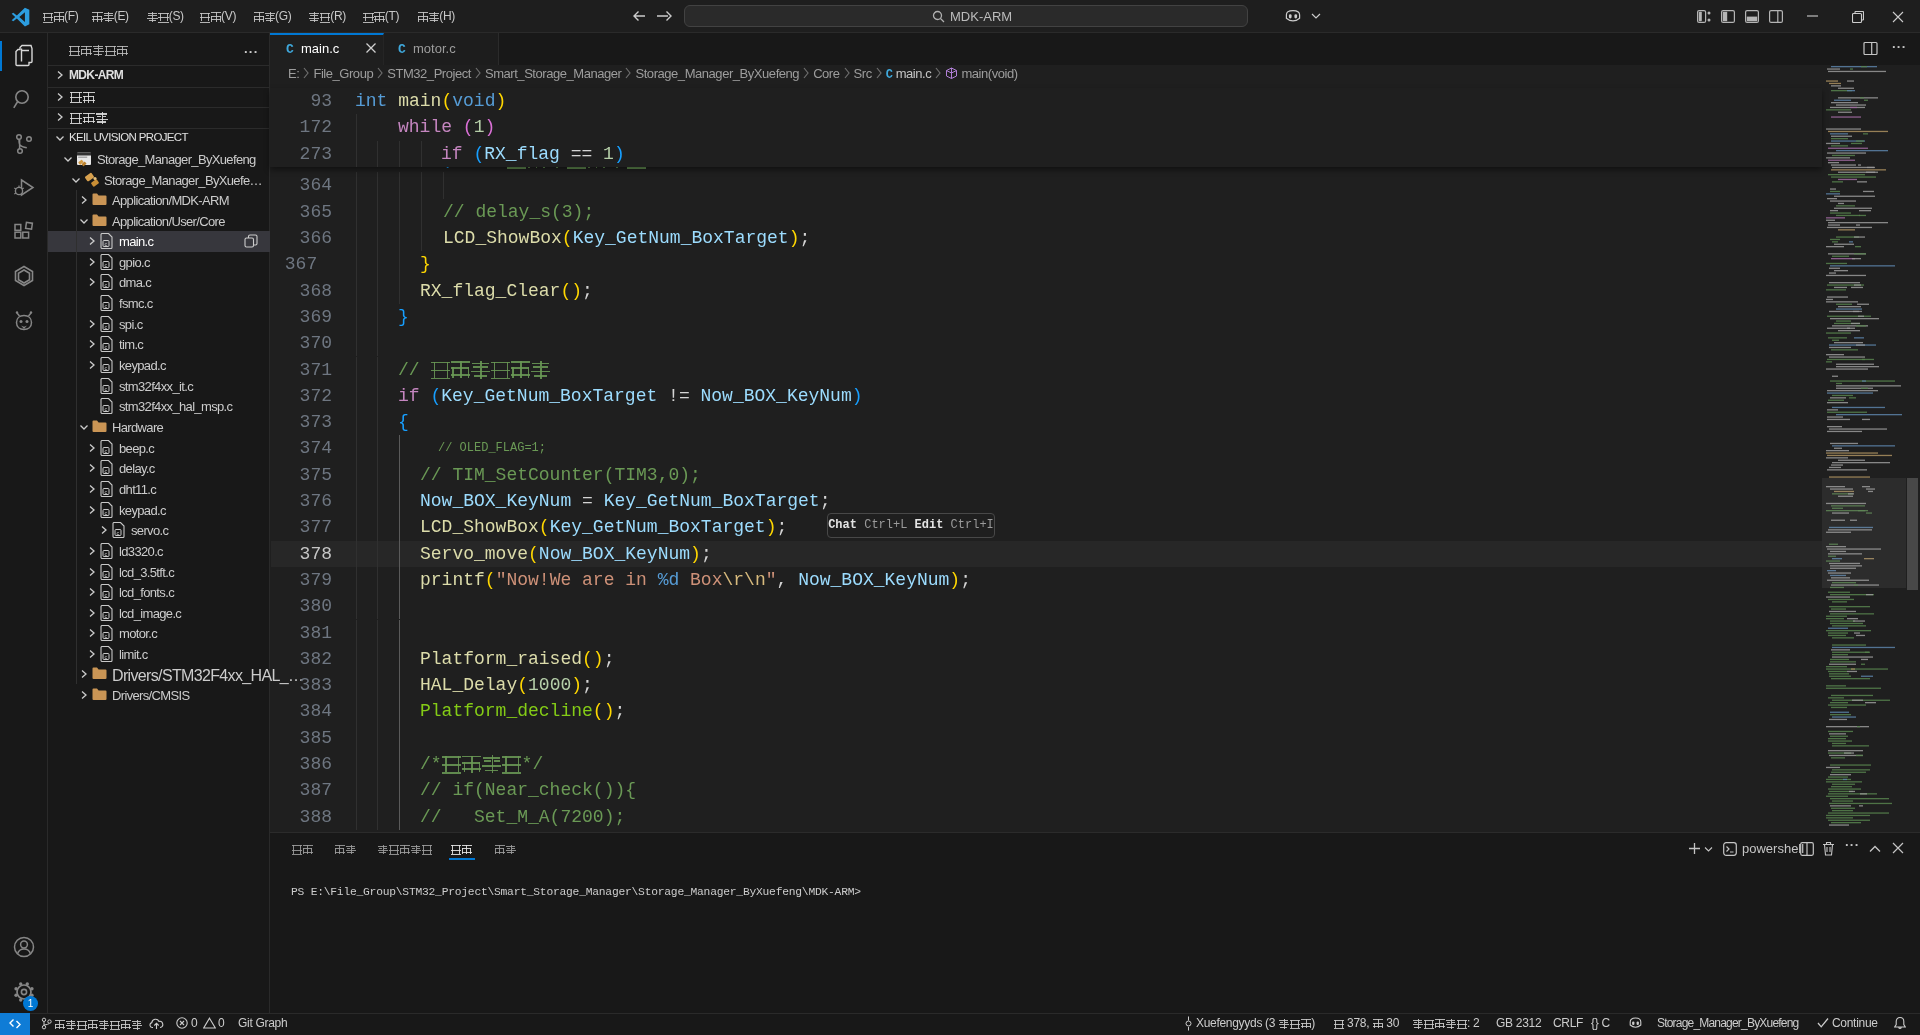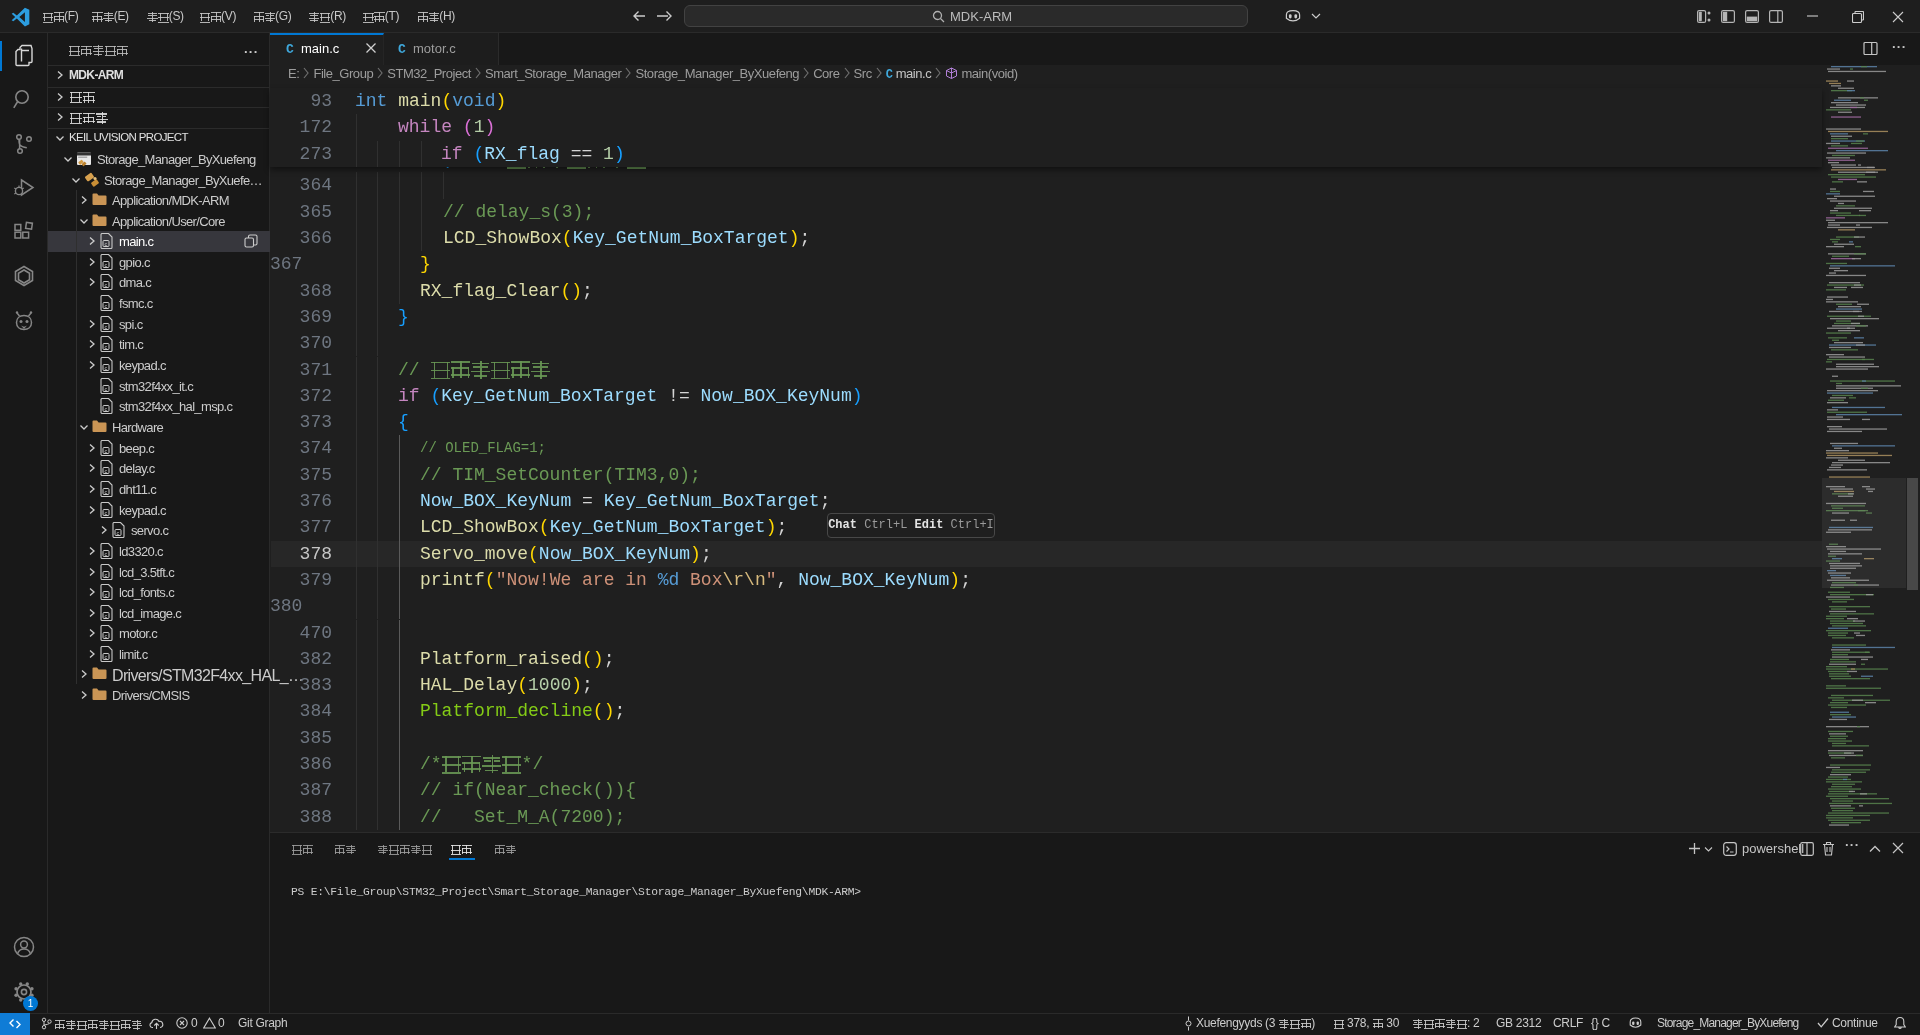--- a/index.html
+++ b/index.html
@@ -497,21 +497,21 @@
 <div class="a" style="left:377.0px;top:198.7px;width:1px;height:26.3px;background:#303030;z-index:1"></div>
 <div class="a" style="left:399.0px;top:198.7px;width:1px;height:26.3px;background:#303030;z-index:1"></div>
 <div class="a" style="left:421.0px;top:198.7px;width:1px;height:26.3px;background:#303030;z-index:1"></div>
 <div class="row mono" style="left:443.0px;top:198.7px;height:26.3px;line-height:26.3px;font-size:18px;z-index:1"><span style="color:#6A9955">// delay_s(3);</span></div>
 <div class="row mono" style="left:270px;top:225.0px;width:62px;height:26.3px;line-height:26.3px;font-size:18px;text-align:right;color:#6e7681;z-index:1">366</div>
 <div class="a" style="left:355.5px;top:225.0px;width:1px;height:26.3px;background:#303030;z-index:1"></div>
 <div class="a" style="left:377.0px;top:225.0px;width:1px;height:26.3px;background:#303030;z-index:1"></div>
 <div class="a" style="left:399.0px;top:225.0px;width:1px;height:26.3px;background:#303030;z-index:1"></div>
 <div class="a" style="left:421.0px;top:225.0px;width:1px;height:26.3px;background:#303030;z-index:1"></div>
 <div class="row mono" style="left:443.0px;top:225.0px;height:26.3px;line-height:26.3px;font-size:18px;z-index:1"><span style="color:#DCDCAA">LCD_ShowBox</span><span style="color:#FFD700">(</span><span style="color:#9CDCFE">Key_GetNum_BoxTarget</span><span style="color:#FFD700">)</span><span style="color:#d4d4d4">;</span></div>
-<div class="row mono" style="left:270px;top:251.3px;width:62px;height:26.3px;line-height:26.3px;font-size:18px;text-align:left;color:#6e7681;z-index:1">367</div>
+<div class="row mono" style="left:270px;top:251.3px;width:62px;height:26.3px;line-height:26.3px;font-size:18px;text-align:center;color:#6e7681;z-index:1">367</div>
 <div class="a" style="left:355.5px;top:251.3px;width:1px;height:26.3px;background:#303030;z-index:1"></div>
 <div class="a" style="left:377.0px;top:251.3px;width:1px;height:26.3px;background:#303030;z-index:1"></div>
 <div class="a" style="left:399.0px;top:251.3px;width:1px;height:26.3px;background:#303030;z-index:1"></div>
 <div class="row mono" style="left:420.0px;top:251.3px;height:26.3px;line-height:26.3px;font-size:18px;z-index:1"><span style="color:#FFD700">}</span></div>
 <div class="row mono" style="left:270px;top:277.6px;width:62px;height:26.3px;line-height:26.3px;font-size:18px;text-align:right;color:#6e7681;z-index:1">368</div>
 <div class="a" style="left:355.5px;top:277.6px;width:1px;height:26.3px;background:#303030;z-index:1"></div>
 <div class="a" style="left:377.0px;top:277.6px;width:1px;height:26.3px;background:#303030;z-index:1"></div>
 <div class="a" style="left:399.0px;top:277.6px;width:1px;height:26.3px;background:#303030;z-index:1"></div>
 <div class="row mono" style="left:420.0px;top:277.6px;height:26.3px;line-height:26.3px;font-size:18px;z-index:1"><span style="color:#DCDCAA">RX_flag_Clear</span><span style="color:#FFD700">()</span><span style="color:#d4d4d4">;</span></div>
 <div class="row mono" style="left:270px;top:303.9px;width:62px;height:26.3px;line-height:26.3px;font-size:18px;text-align:right;color:#6e7681;z-index:1">369</div>
@@ -530,21 +530,21 @@
 <div class="a" style="left:377.0px;top:382.8px;width:1px;height:26.3px;background:#303030;z-index:1"></div>
 <div class="row mono" style="left:398.0px;top:382.8px;height:26.3px;line-height:26.3px;font-size:18px;z-index:1"><span style="color:#C586C0">if</span><span style="color:#d4d4d4"> </span><span style="color:#179FFF">(</span><span style="color:#9CDCFE">Key_GetNum_BoxTarget</span><span style="color:#d4d4d4"> != </span><span style="color:#9CDCFE">Now_BOX_KeyNum</span><span style="color:#179FFF">)</span></div>
 <div class="row mono" style="left:270px;top:409.1px;width:62px;height:26.3px;line-height:26.3px;font-size:18px;text-align:right;color:#6e7681;z-index:1">373</div>
 <div class="a" style="left:355.5px;top:409.1px;width:1px;height:26.3px;background:#303030;z-index:1"></div>
 <div class="a" style="left:377.0px;top:409.1px;width:1px;height:26.3px;background:#303030;z-index:1"></div>
 <div class="row mono" style="left:398.0px;top:409.1px;height:26.3px;line-height:26.3px;font-size:18px;z-index:1"><span style="color:#179FFF">{</span></div>
 <div class="row mono" style="left:270px;top:435.4px;width:62px;height:26.3px;line-height:26.3px;font-size:18px;text-align:right;color:#6e7681;z-index:1">374</div>
 <div class="a" style="left:355.5px;top:435.4px;width:1px;height:26.3px;background:#303030;z-index:1"></div>
 <div class="a" style="left:377.0px;top:435.4px;width:1px;height:26.3px;background:#303030;z-index:1"></div>
 <div class="a" style="left:399.3px;top:435.4px;width:1px;height:26.3px;background:#5a5a5a;z-index:1"></div>
-<div class="row mono" style="left:420.0px;top:435.4px;height:26.3px;line-height:26.3px;font-size:14px;z-index:1"><span style="color:#6A9955">// OLED_FLAG=1;</span></div>
+<div class="row mono" style="left:438px;top:435.4px;height:26.3px;line-height:26.3px;font-size:12px;z-index:1"><span style="color:#6A9955">// OLED_FLAG=1;</span></div>
 <div class="row mono" style="left:270px;top:461.7px;width:62px;height:26.3px;line-height:26.3px;font-size:18px;text-align:right;color:#6e7681;z-index:1">375</div>
 <div class="a" style="left:355.5px;top:461.7px;width:1px;height:26.3px;background:#303030;z-index:1"></div>
 <div class="a" style="left:377.0px;top:461.7px;width:1px;height:26.3px;background:#303030;z-index:1"></div>
 <div class="a" style="left:399.3px;top:461.7px;width:1px;height:26.3px;background:#5a5a5a;z-index:1"></div>
 <div class="row mono" style="left:420.0px;top:461.7px;height:26.3px;line-height:26.3px;font-size:18px;z-index:1"><span style="color:#6A9955">// TIM_SetCounter(TIM3,0);</span></div>
 <div class="row mono" style="left:270px;top:488.0px;width:62px;height:26.3px;line-height:26.3px;font-size:18px;text-align:right;color:#6e7681;z-index:1">376</div>
 <div class="a" style="left:355.5px;top:488.0px;width:1px;height:26.3px;background:#303030;z-index:1"></div>
 <div class="a" style="left:377.0px;top:488.0px;width:1px;height:26.3px;background:#303030;z-index:1"></div>
 <div class="a" style="left:399.3px;top:488.0px;width:1px;height:26.3px;background:#5a5a5a;z-index:1"></div>
 <div class="row mono" style="left:420.0px;top:488.0px;height:26.3px;line-height:26.3px;font-size:18px;z-index:1"><span style="color:#9CDCFE">Now_BOX_KeyNum</span><span style="color:#d4d4d4"> = </span><span style="color:#9CDCFE">Key_GetNum_BoxTarget</span><span style="color:#d4d4d4">;</span></div>
@@ -556,25 +556,25 @@
 <div class="row mono" style="left:270px;top:540.6px;width:62px;height:26.3px;line-height:26.3px;font-size:18px;text-align:right;color:#c6c6c6;z-index:1">378</div>
 <div class="a" style="left:355.5px;top:540.6px;width:1px;height:26.3px;background:#303030;z-index:1"></div>
 <div class="a" style="left:377.0px;top:540.6px;width:1px;height:26.3px;background:#303030;z-index:1"></div>
 <div class="a" style="left:399.3px;top:540.6px;width:1px;height:26.3px;background:#5a5a5a;z-index:1"></div>
 <div class="row mono" style="left:420.0px;top:540.6px;height:26.3px;line-height:26.3px;font-size:18px;z-index:1"><span style="color:#DCDCAA">Servo_move</span><span style="color:#FFD700">(</span><span style="color:#9CDCFE">Now_BOX_KeyNum</span><span style="color:#FFD700">)</span><span style="color:#d4d4d4">;</span></div>
 <div class="row mono" style="left:270px;top:566.9px;width:62px;height:26.3px;line-height:26.3px;font-size:18px;text-align:right;color:#6e7681;z-index:1">379</div>
 <div class="a" style="left:355.5px;top:566.9px;width:1px;height:26.3px;background:#303030;z-index:1"></div>
 <div class="a" style="left:377.0px;top:566.9px;width:1px;height:26.3px;background:#303030;z-index:1"></div>
 <div class="a" style="left:399.3px;top:566.9px;width:1px;height:26.3px;background:#5a5a5a;z-index:1"></div>
 <div class="row mono" style="left:420.0px;top:566.9px;height:26.3px;line-height:26.3px;font-size:18px;z-index:1"><span style="color:#DCDCAA">printf</span><span style="color:#FFD700">(</span><span style="color:#CE9178">"Now!We are in </span><span style="color:#569CD6">%d</span><span style="color:#CE9178"> Box</span><span style="color:#D7BA7D">\r\n</span><span style="color:#CE9178">"</span><span style="color:#d4d4d4">, </span><span style="color:#9CDCFE">Now_BOX_KeyNum</span><span style="color:#FFD700">)</span><span style="color:#d4d4d4">;</span></div>
-<div class="row mono" style="left:270px;top:593.2px;width:62px;height:26.3px;line-height:26.3px;font-size:18px;color:#6e7681;z-index:1">380</div>
+<div class="row mono" style="left:270px;top:593.2px;width:62px;height:26.3px;line-height:26.3px;font-size:18px;text-align:right;color:#6e7681;z-index:1">380</div>
 <div class="a" style="left:355.5px;top:593.2px;width:1px;height:26.3px;background:#303030;z-index:1"></div>
 <div class="a" style="left:377.0px;top:593.2px;width:1px;height:26.3px;background:#303030;z-index:1"></div>
 <div class="a" style="left:399.3px;top:593.2px;width:1px;height:26.3px;background:#5a5a5a;z-index:1"></div>
-<div class="row mono" style="left:270px;top:619.5px;width:62px;height:26.3px;line-height:26.3px;font-size:18px;text-align:right;color:#6e7681;z-index:1">470</div>
+<div class="row mono" style="left:270px;top:619.5px;width:62px;height:26.3px;line-height:26.3px;font-size:18px;text-align:right;color:#6e7681;z-index:1">381</div>
 <div class="a" style="left:355.5px;top:619.5px;width:1px;height:26.3px;background:#303030;z-index:1"></div>
 <div class="a" style="left:377.0px;top:619.5px;width:1px;height:26.3px;background:#303030;z-index:1"></div>
 <div class="a" style="left:399.3px;top:619.5px;width:1px;height:26.3px;background:#5a5a5a;z-index:1"></div>
 <div class="row mono" style="left:270px;top:645.8px;width:62px;height:26.3px;line-height:26.3px;font-size:18px;text-align:right;color:#6e7681;z-index:1">382</div>
 <div class="a" style="left:355.5px;top:645.8px;width:1px;height:26.3px;background:#303030;z-index:1"></div>
 <div class="a" style="left:377.0px;top:645.8px;width:1px;height:26.3px;background:#303030;z-index:1"></div>
 <div class="a" style="left:399.3px;top:645.8px;width:1px;height:26.3px;background:#5a5a5a;z-index:1"></div>
 <div class="row mono" style="left:420.0px;top:645.8px;height:26.3px;line-height:26.3px;font-size:18px;z-index:1"><span style="color:#DCDCAA">Platform_raised</span><span style="color:#FFD700">()</span><span style="color:#d4d4d4">;</span></div>
 <div class="row mono" style="left:270px;top:672.1px;width:62px;height:26.3px;line-height:26.3px;font-size:18px;text-align:right;color:#6e7681;z-index:1">383</div>
 <div class="a" style="left:355.5px;top:672.1px;width:1px;height:26.3px;background:#303030;z-index:1"></div>

